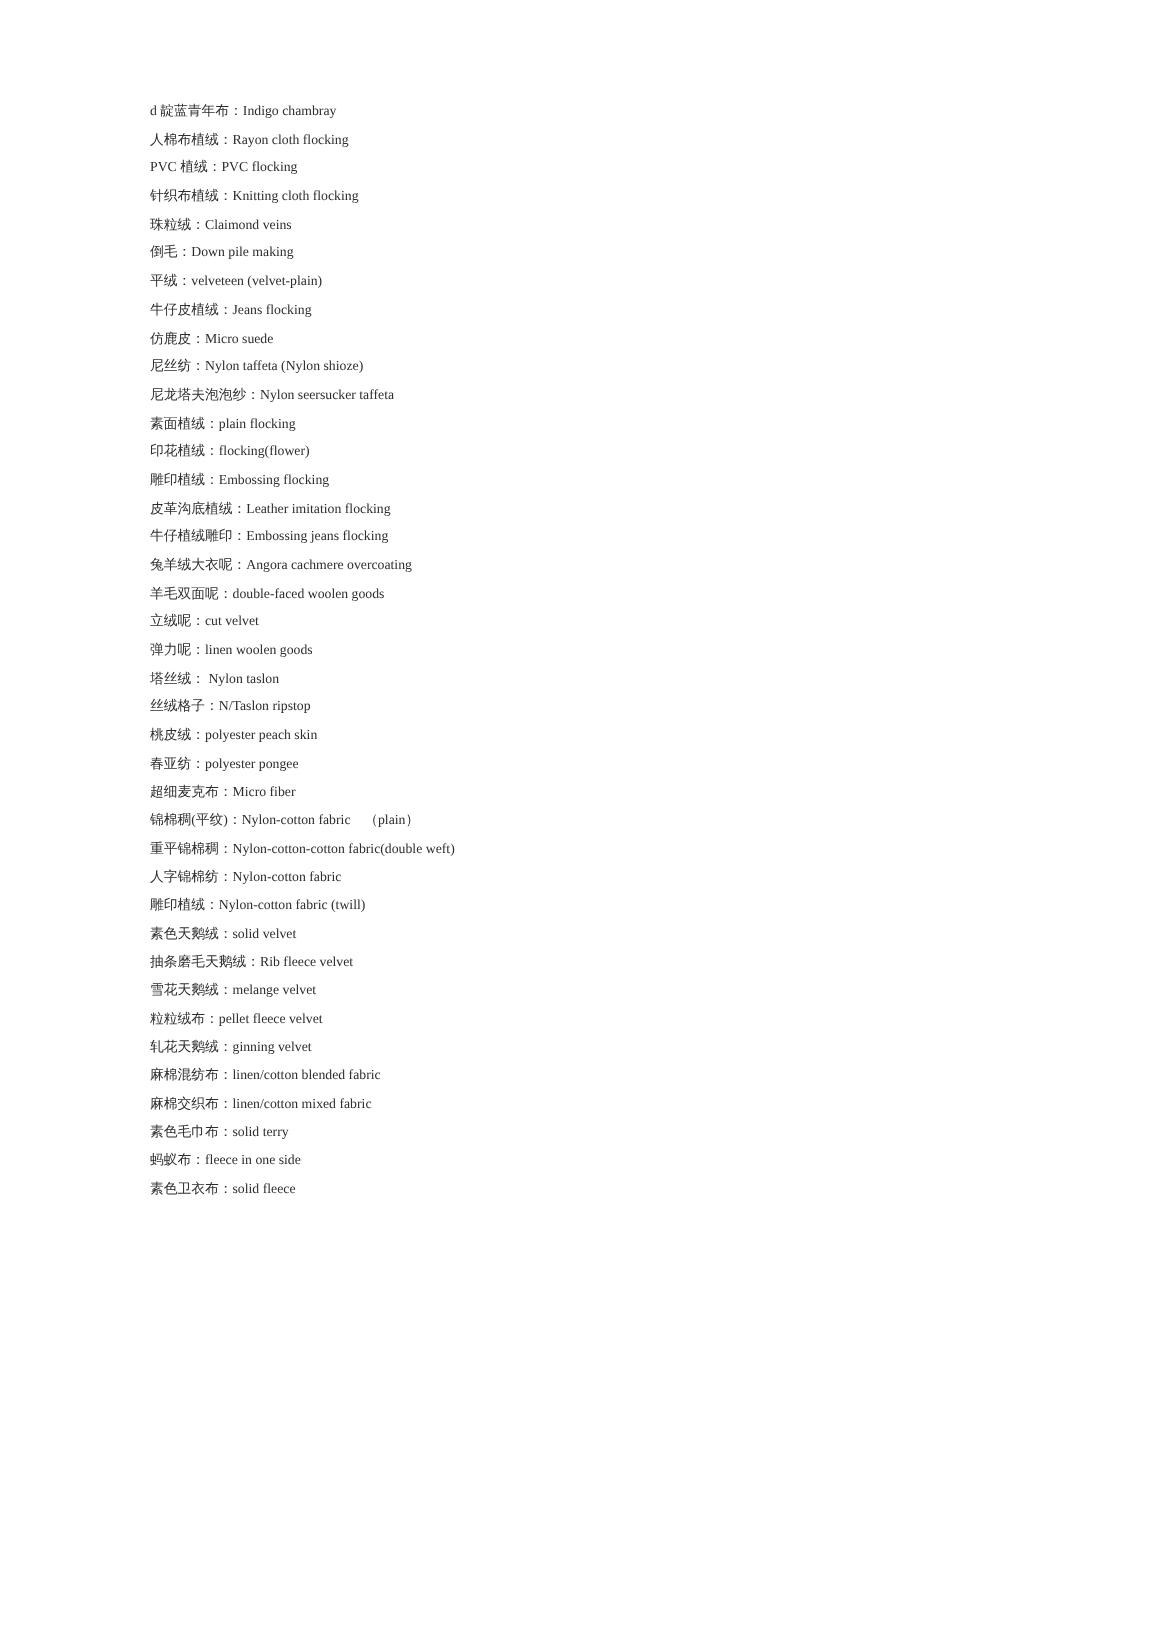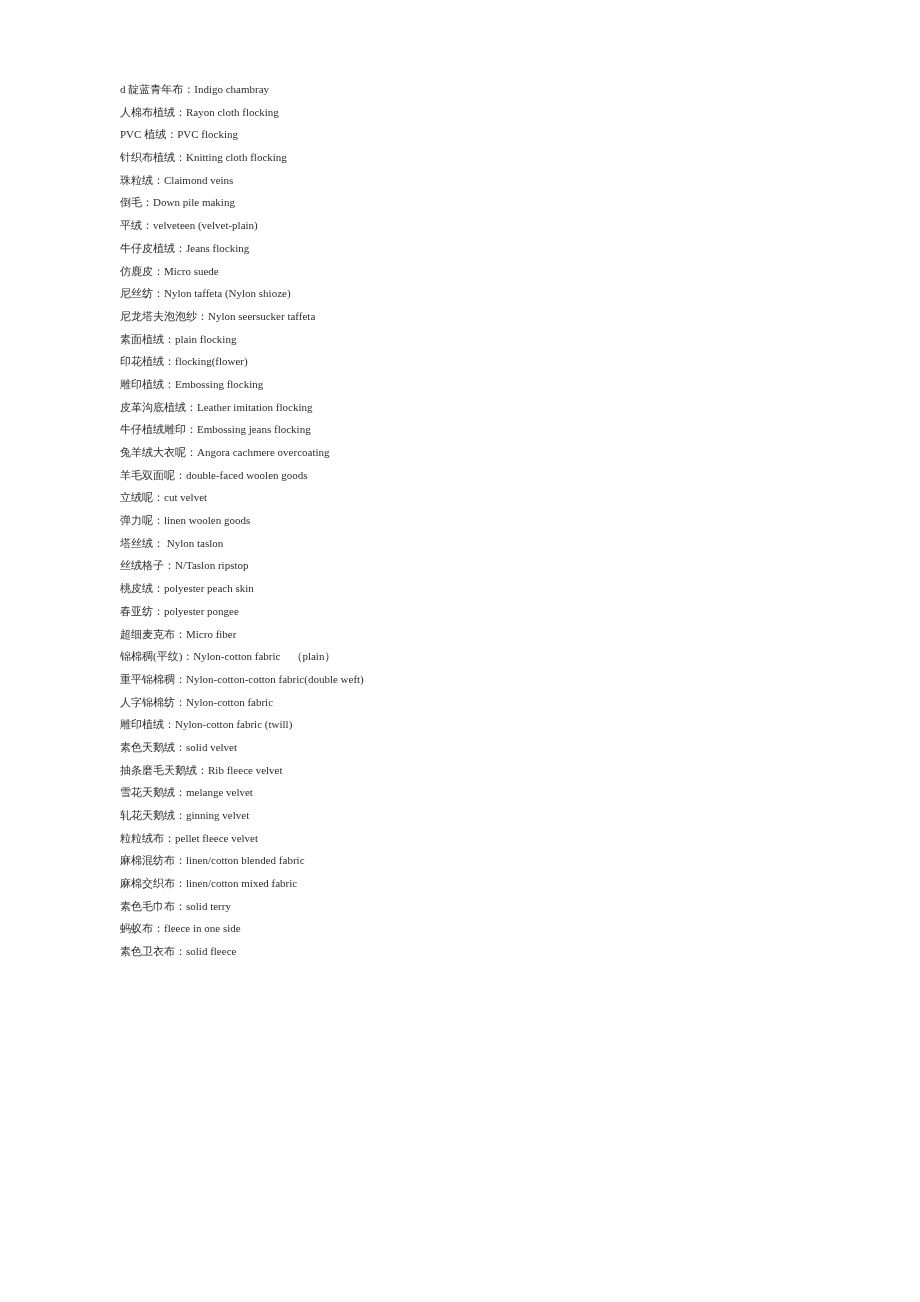--- a/index.html
+++ b/index.html
@@ -56,20 +56,20 @@
     <div class="list-item"><span>桃皮绒：</span><span>polyester peach skin</span></div>
     <div class="list-item"><span>春亚纺：</span><span>polyester pongee</span></div>
     <div class="list-item"><span>超细麦克布：</span><span>Micro fiber</span></div>
     <div class="list-item"><span>锦棉稠(平纹)：</span><span>Nylon-cotton fabric　（plain）</span></div>
     <div class="list-item"><span>重平锦棉稠：</span><span>Nylon-cotton-cotton fabric(double weft)</span></div>
     <div class="list-item"><span>人字锦棉纺：</span><span>Nylon-cotton fabric</span></div>
     <div class="list-item"><span>雕印植绒：</span><span>Nylon-cotton fabric (twill)</span></div>
     <div class="list-item"><span>素色天鹅绒：</span><span>solid velvet</span></div>
     <div class="list-item"><span>抽条磨毛天鹅绒：</span><span>Rib fleece velvet</span></div>
     <div class="list-item"><span>雪花天鹅绒：</span><span>melange velvet</span></div>
+    <div class="list-item"><span>粒粒绒布：</span><span>pellet fleece velvet</span></div>
     <div class="list-item"><span>轧花天鹅绒：</span><span>ginning velvet</span></div>
-    <div class="list-item"><span>粒粒绒布：</span><span>pellet fleece velvet</span></div>
     <div class="list-item"><span>麻棉混纺布：</span><span>linen/cotton blended fabric</span></div>
     <div class="list-item"><span>麻棉交织布：</span><span>linen/cotton mixed fabric</span></div>
     <div class="list-item"><span>素色毛巾布：</span><span>solid terry</span></div>
     <div class="list-item"><span>蚂蚁布：</span><span>fleece in one side</span></div>
     <div class="list-item"><span>素色卫衣布：</span><span>solid fleece</span></div>
   </div>
 
 </body></html>

